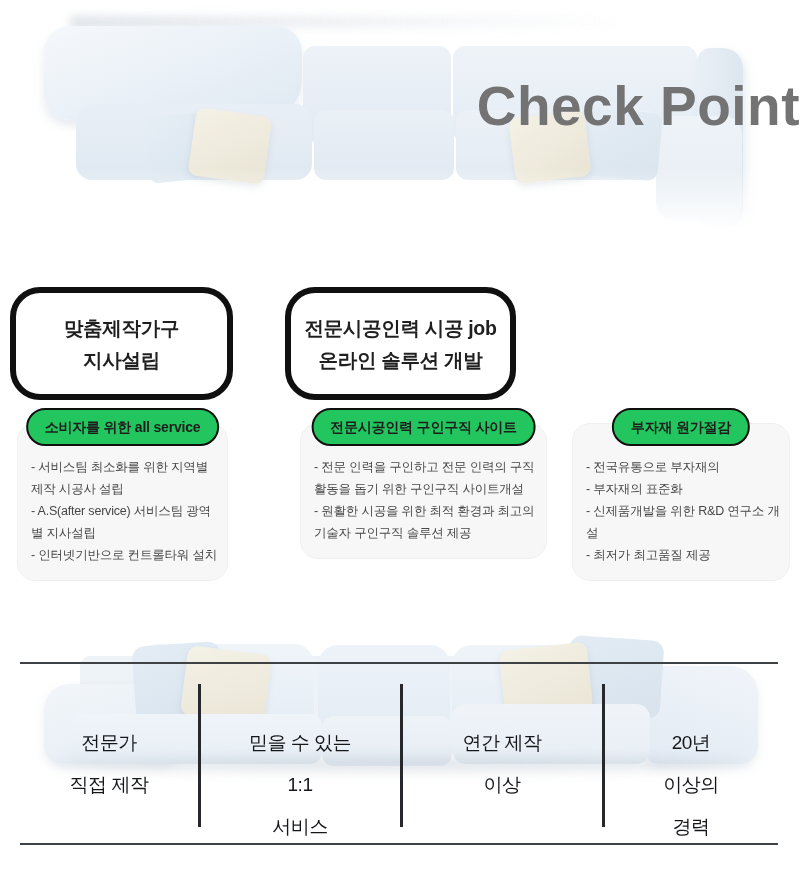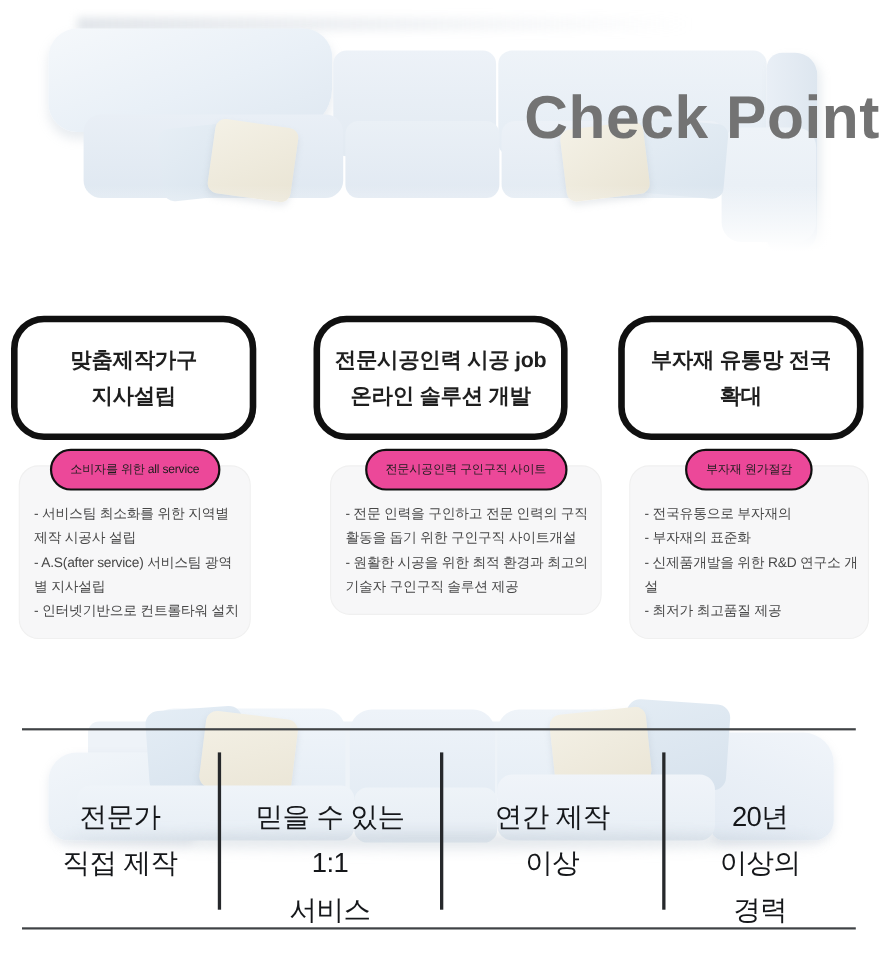--- a/index.html
+++ b/index.html
@@ -45,22 +45,22 @@
 
   
   .detail-card{position:absolute;top:423px;box-sizing:border-box;background:#f7f7f8;border:1px solid #f0f0f0;
                border-radius:18px;padding:32px 7px 14px 13px;font-size:12.5px;line-height:22px;
                color:#474747;letter-spacing:-.2px;z-index:1;}
   .card-1{left:17px;width:211px;}
   .card-2{left:300px;width:247px;}
   .card-3{left:572px;width:218px;}
   .detail-card p{margin:0;}
   .detail-card p.gap{}
-  .badge{position:absolute;top:-16px;left:50%;transform:translateX(-50%);background:#ec4899;
-         border:2.5px solid #101010;border-radius:999px;padding:6px 17px;font-size:11px;font-weight:400;
+  .badge{position:absolute;top:-16px;left:50%;transform:translateX(-50%);background:#22c55e;
+         border:2.5px solid #101010;border-radius:999px;padding:6px 17px;font-size:14px;font-weight:700;
          color:#1d1d1d;white-space:nowrap;letter-spacing:-.2px;}
 
   
   .stats{position:absolute;left:0;top:600px;width:800px;height:276px;}
   .sofa-front{position:absolute;inset:0;z-index:1;}
   .sofa-front div{position:absolute;}
   .sf-backband{left:80px;top:56px;width:575px;height:70px;border-radius:10px;background:#eef3f8;}
   .sf-backC1{left:138px;top:44px;width:176px;height:84px;border-radius:20px 20px 8px 8px;background:linear-gradient(180deg,#f0f5fa,#e5edf5);}
   .sf-backC2{left:318px;top:45px;width:132px;height:84px;border-radius:20px 20px 8px 8px;background:linear-gradient(180deg,#eef3f9,#e4ecf4);}
   .sf-backC3{left:452px;top:45px;width:192px;height:84px;border-radius:20px 20px 8px 8px;background:linear-gradient(180deg,#eff4f9,#e5edf5);}
@@ -81,21 +81,21 @@
   .sf-seat3{left:452px;top:104px;width:198px;height:60px;border-radius:14px;background:linear-gradient(180deg,#f0f4f9,#e7eef5);}
   .sf-floorshadow{left:55px;top:158px;width:690px;height:14px;border-radius:50%;background:rgba(185,195,206,.45);filter:blur(6px);}
   .sf-fade{left:0;top:162px;width:800px;height:90px;background:linear-gradient(180deg,rgba(255,255,255,0),#ffffff 60%);}
 
   .rule{position:absolute;left:20px;width:758px;height:2px;background:#3f4245;z-index:5;}
   .rule-top{top:662px;}
   .rule-bottom{top:843px;}
   .vdiv{position:absolute;top:684px;width:2.5px;height:143px;background:#26282b;z-index:5;}
   .vdiv-1{left:198px;} .vdiv-2{left:400px;} .vdiv-3{left:602px;}
 
-  .stat-col{position:absolute;top:722px;text-align:center;font-size:25px;line-height:42px;
+  .stat-col{position:absolute;top:722px;text-align:center;font-size:19px;line-height:42px;
             color:#15171a;letter-spacing:-.5px;z-index:6;}
   .stat-1{left:20px;width:178px;}
   .stat-2{left:200px;width:200px;}
   .stat-3{left:402px;width:200px;}
   .stat-4{left:604px;width:174px;}
 </style>
 </head>
 <body>
 
 <div class="page">
@@ -120,24 +120,20 @@
     <h1 class="hero-title">Check Point</h1>
   </section>
 
   <div class="big-box box-1">
     <div class="hl">맞춤제작가구</div>
     <div class="hl">지사설립</div>
   </div>
   <div class="big-box box-2">
     <div class="hl">전문시공인력 시공 job</div>
     <div class="hl">온라인 솔루션 개발</div>
-  </div>
-  <div class="big-box box-3">
-    <div class="hl">부자재 유통망 전국</div>
-    <div class="hl">확대</div>
   </div>
 
   <div class="detail-card card-1">
     <div class="badge">소비자를 위한 all service</div>
     <p>- 서비스팀 최소화를 위한 지역별 제작 시공사 설립</p>
     <p>- A.S(after service) 서비스팀 광역별 지사설립</p>
     <p>- 인터넷기반으로 컨트롤타워 설치</p>
   </div>
   <div class="detail-card card-2">
     <div class="badge">전문시공인력 구인구직 사이트</div>

